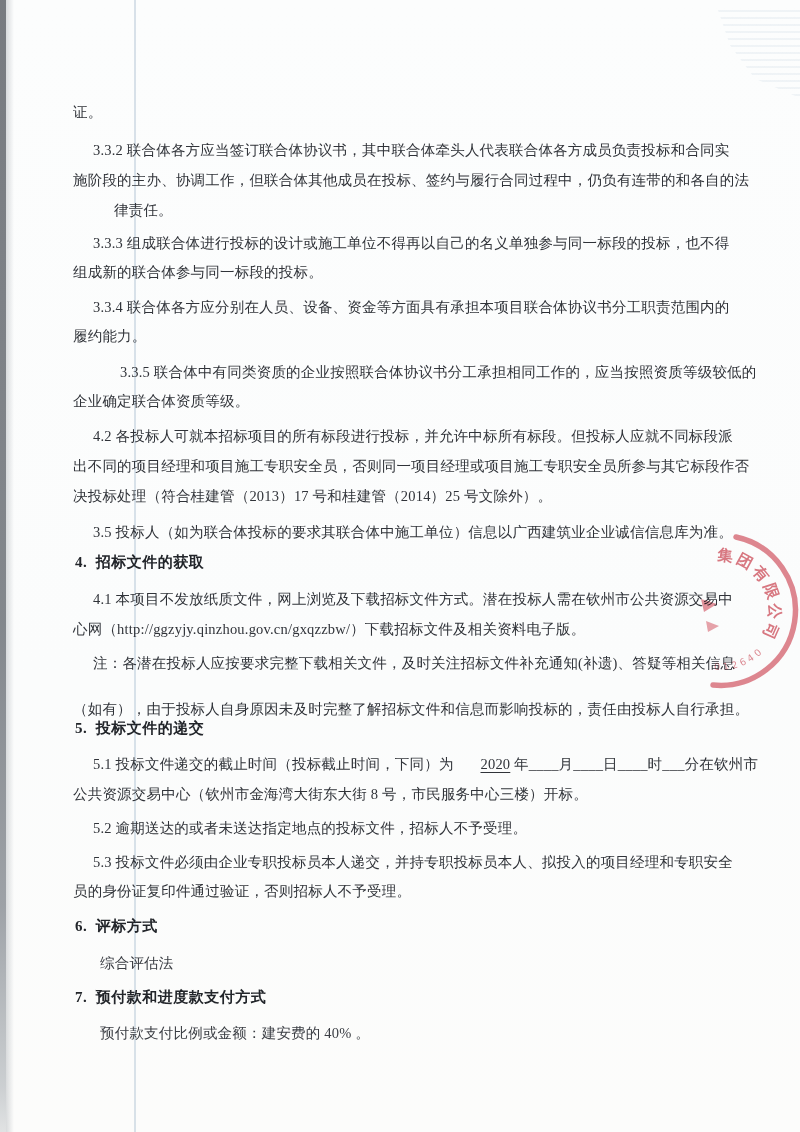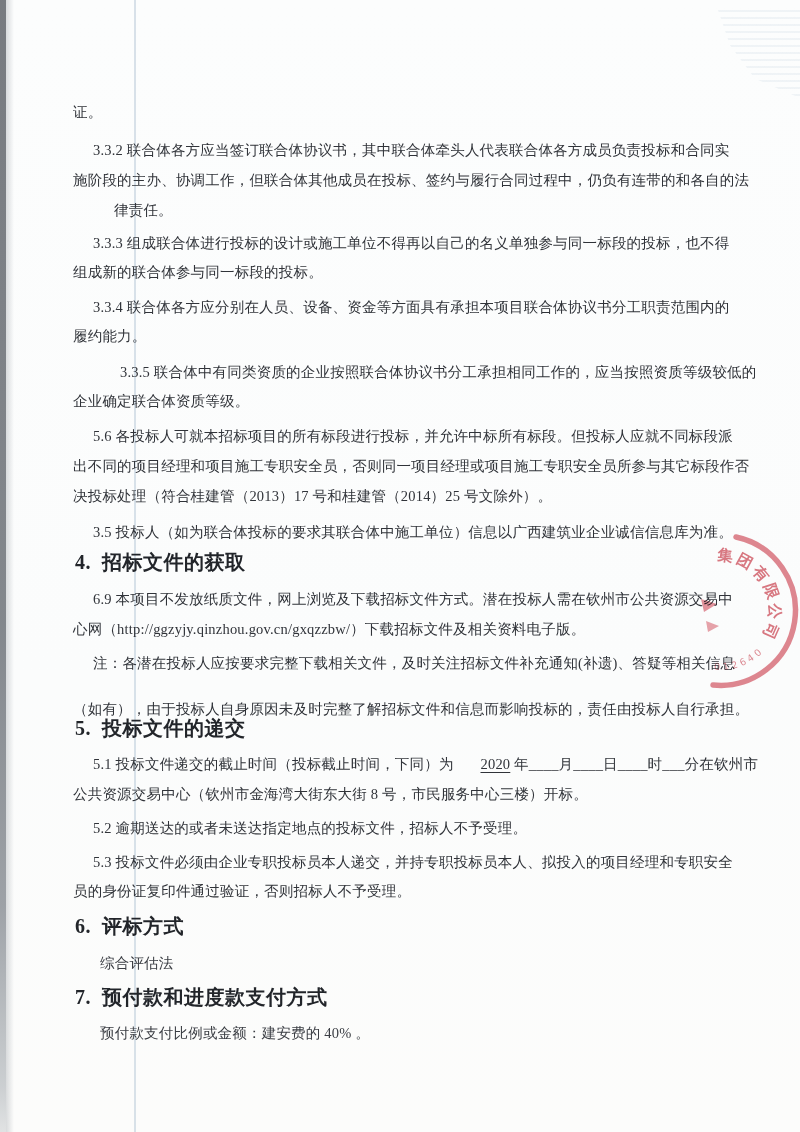--- a/index.html
+++ b/index.html
@@ -34,21 +34,21 @@
   }
   .line{
     position:absolute;
     white-space:pre;
     font-size:14.5px;
     line-height:20px;
     letter-spacing:.2px;
     color:#303339;
   }
   .line.heading{
-    font-size:20px;
+    font-size:15px;
     font-weight:bold;
     color:#22252a;
     letter-spacing:.5px;
   }
   .line.sub{color:#3a3d43;}
   .line u{text-decoration:underline;text-underline-offset:3px;margin-left:23px;}
   .stamp{
     position:absolute;left:0;top:0;width:800px;height:1132px;
     pointer-events:none;
     mix-blend-mode:multiply;
@@ -69,26 +69,26 @@
       <div class="line body" style="top: 102px; left: 73px;">证。</div>
       <div class="line body" style="top: 140px; left: 93px;">3.3.2 联合体各方应当签订联合体协议书，其中联合体牵头人代表联合体各方成员负责投标和合同实</div>
       <div class="line body" style="top: 170px; left: 73px;">施阶段的主办、协调工作，但联合体其他成员在投标、签约与履行合同过程中，仍负有连带的和各自的法</div>
       <div class="line body" style="top: 200px; left: 73px; margin-left: 41px;">律责任。</div>
       <div class="line body" style="top: 233px; left: 93px;">3.3.3 组成联合体进行投标的设计或施工单位不得再以自己的名义单独参与同一标段的投标，也不得</div>
       <div class="line body" style="top: 262px; left: 73px;">组成新的联合体参与同一标段的投标。</div>
       <div class="line body" style="top: 297px; left: 93px; text-align: right;">3.3.4 联合体各方应分别在人员、设备、资金等方面具有承担本项目联合体协议书分工职责范围内的</div>
       <div class="line body" style="top: 326px; left: 73px;">履约能力。</div>
       <div class="line body" style="top: 362px; left: 79px; margin-left: 41px;">3.3.5 联合体中有同类资质的企业按照联合体协议书分工承担相同工作的，应当按照资质等级较低的</div>
       <div class="line body" style="top: 391px; left: 73px;">企业确定联合体资质等级。</div>
-      <div class="line body" style="top: 426px; left: 93px;">5.6 各投标人可就本招标项目的所有标段进行投标，并允许中标所有标段。但投标人应就不同标段派</div>
+      <div class="line body" style="top: 426px; left: 93px;">4.2 各投标人可就本招标项目的所有标段进行投标，并允许中标所有标段。但投标人应就不同标段派</div>
       <div class="line body" style="top: 456px; left: 73px;">出不同的项目经理和项目施工专职安全员，否则同一项目经理或项目施工专职安全员所参与其它标段作否</div>
       <div class="line body" style="top: 486px; left: 73px;">决投标处理（符合桂建管（2013）17 号和桂建管（2014）25 号文除外）。</div>
       <div class="line body" style="top: 522px; left: 93px;">3.5 投标人（如为联合体投标的要求其联合体中施工单位）信息以广西建筑业企业诚信信息库为准。</div>
       <div class="line heading" style="top: 552px; left: 75px;">4.  招标文件的获取</div>
-      <div class="line body" style="top: 589px; left: 93px;">6.9 本项目不发放纸质文件，网上浏览及下载招标文件方式。潜在投标人需在钦州市公共资源交易中</div>
+      <div class="line body" style="top: 589px; left: 93px;">4.1 本项目不发放纸质文件，网上浏览及下载招标文件方式。潜在投标人需在钦州市公共资源交易中</div>
       <div class="line body" style="top: 619px; left: 73px;">心网（http://ggzyjy.qinzhou.gov.cn/gxqzzbw/）下载招标文件及相关资料电子版。</div>
       <div class="line body" style="top: 653px; left: 93px;">注：各潜在投标人应按要求完整下载相关文件，及时关注招标文件补充通知(补遗)、答疑等相关信息</div>
       <div class="line body" style="top: 683px; left: 73px; margin-top: 16px;">（如有），由于投标人自身原因未及时完整了解招标文件和信息而影响投标的，责任由投标人自行承担。</div>
       <div class="line heading" style="top: 718px; left: 75px;">5.  投标文件的递交</div>
       <div class="line body" style="top: 754px; left: 93px;">5.1 投标文件递交的截止时间（投标截止时间，下同）为 <u>2020</u> 年____月____日____时___分在钦州市</div>
       <div class="line body" style="top: 784px; left: 73px;">公共资源交易中心（钦州市金海湾大街东大街 8 号，市民服务中心三楼）开标。</div>
       <div class="line body" style="top: 818px; left: 93px;">5.2 逾期送达的或者未送达指定地点的投标文件，招标人不予受理。</div>
       <div class="line body" style="top: 852px; left: 93px;">5.3 投标文件必须由企业专职投标员本人递交，并持专职投标员本人、拟投入的项目经理和专职安全</div>
       <div class="line body" style="top: 881px; left: 73px;">员的身份证复印件通过验证，否则招标人不予受理。</div>
       <div class="line heading" style="top: 916px; left: 75px;">6.  评标方式</div>

